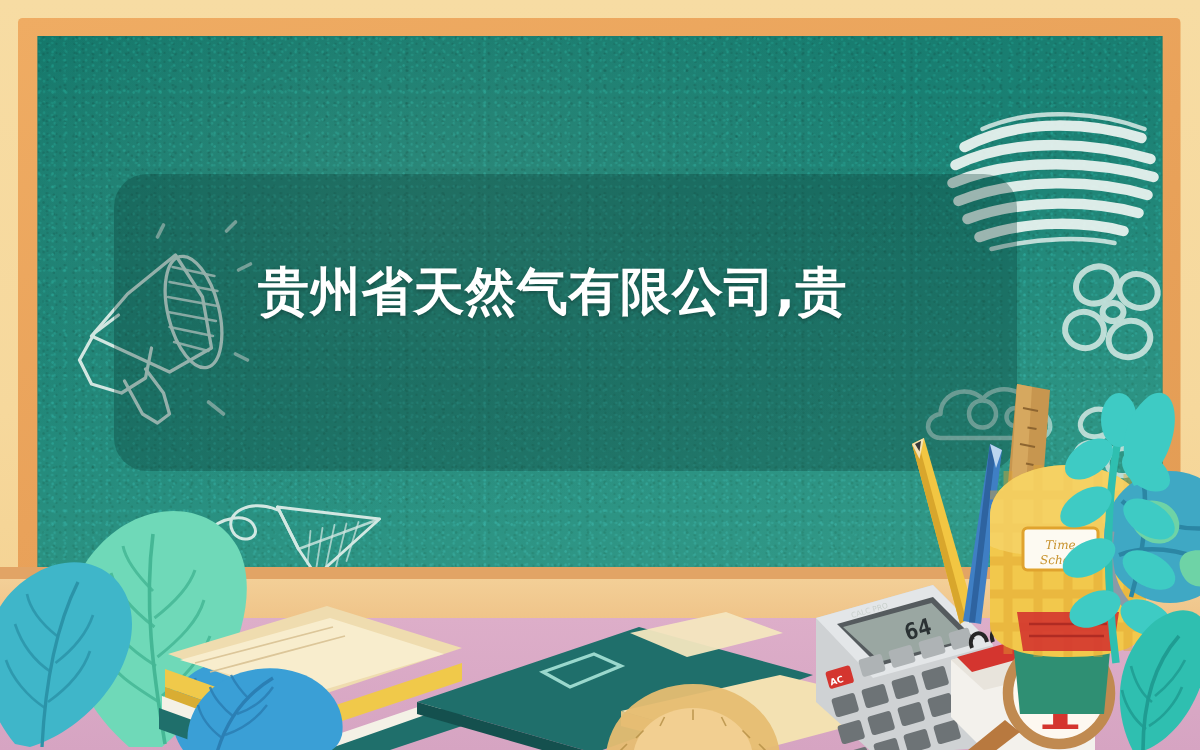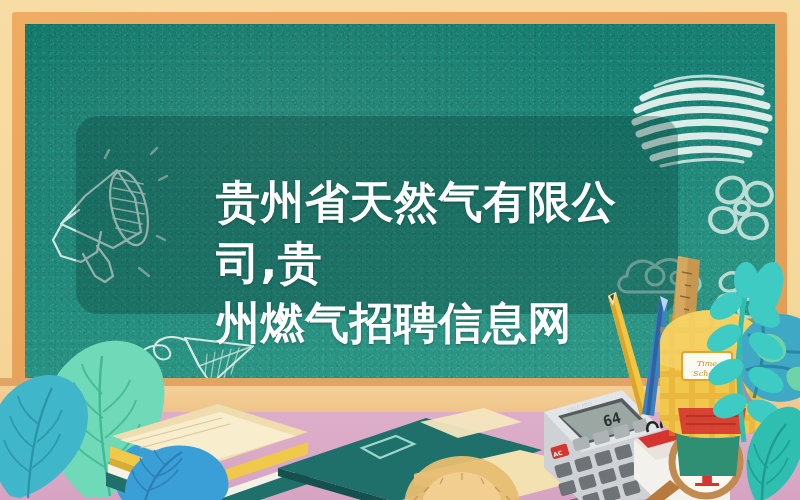--- a/index.html
+++ b/index.html
@@ -57,25 +57,24 @@
   
   .overlay-panel {
     position:absolute; left:76px; top:116px; width:602px; height:196px;
     background:rgba(6,52,46,.30);
     border-radius:22px;
   }
 
   
   .headline {
     position:absolute; left:172px; top:172px; width:450px;
-    font-size:44px; line-height:1.38; font-weight:700; color:#ffffff;
+    font-size:34px; line-height:1.38; font-weight:700; color:#ffffff;
     letter-spacing:.5px;
     text-shadow:0 1px 3px rgba(0,0,0,.30);
     font-family:"DejaVu Sans","Liberation Sans",sans-serif;
-    margin-left:44px;
   }
 
   
   .desk-zone { position:absolute; left:0; top:352px; width:800px; height:148px; }
   .desk-pink { position:absolute; left:0; top:60px; width:800px; height:88px;
                background:linear-gradient(180deg,#ddaec9 0%,#d6a4c2 100%); }
   .desk-tan  { position:absolute; left:0; top:34px; width:800px; height:36px;
                background:linear-gradient(180deg,#f3cf97 0%,#eec084 100%); }
   .desk-edge { position:absolute; left:0; top:26px; width:800px; height:10px;
                background:#e2a465; }
@@ -180,21 +179,20 @@
         <circle cx="44" cy="28" r="9"></circle>
         <circle cx="66" cy="30" r="6"></circle>
       </g>
     </svg>
 
     <div class="overlay-panel" style="left:51px; top:92px; width:602px; height:198px;"></div>
   </div>
 
   <div class="headline">
     <div>贵州省天然气有限公司,贵</div>
-    <div>州燃气招聘信息网</div>
   </div>
 
   <div class="desk-zone">
     <div class="desk-edge"></div>
     <div class="desk-tan"></div>
     <div class="desk-pink"></div>
   </div>
 
   <svg class="leaf" style="left:-10px; top:252px;" width="250" height="248" viewBox="0 0 250 248">
 

